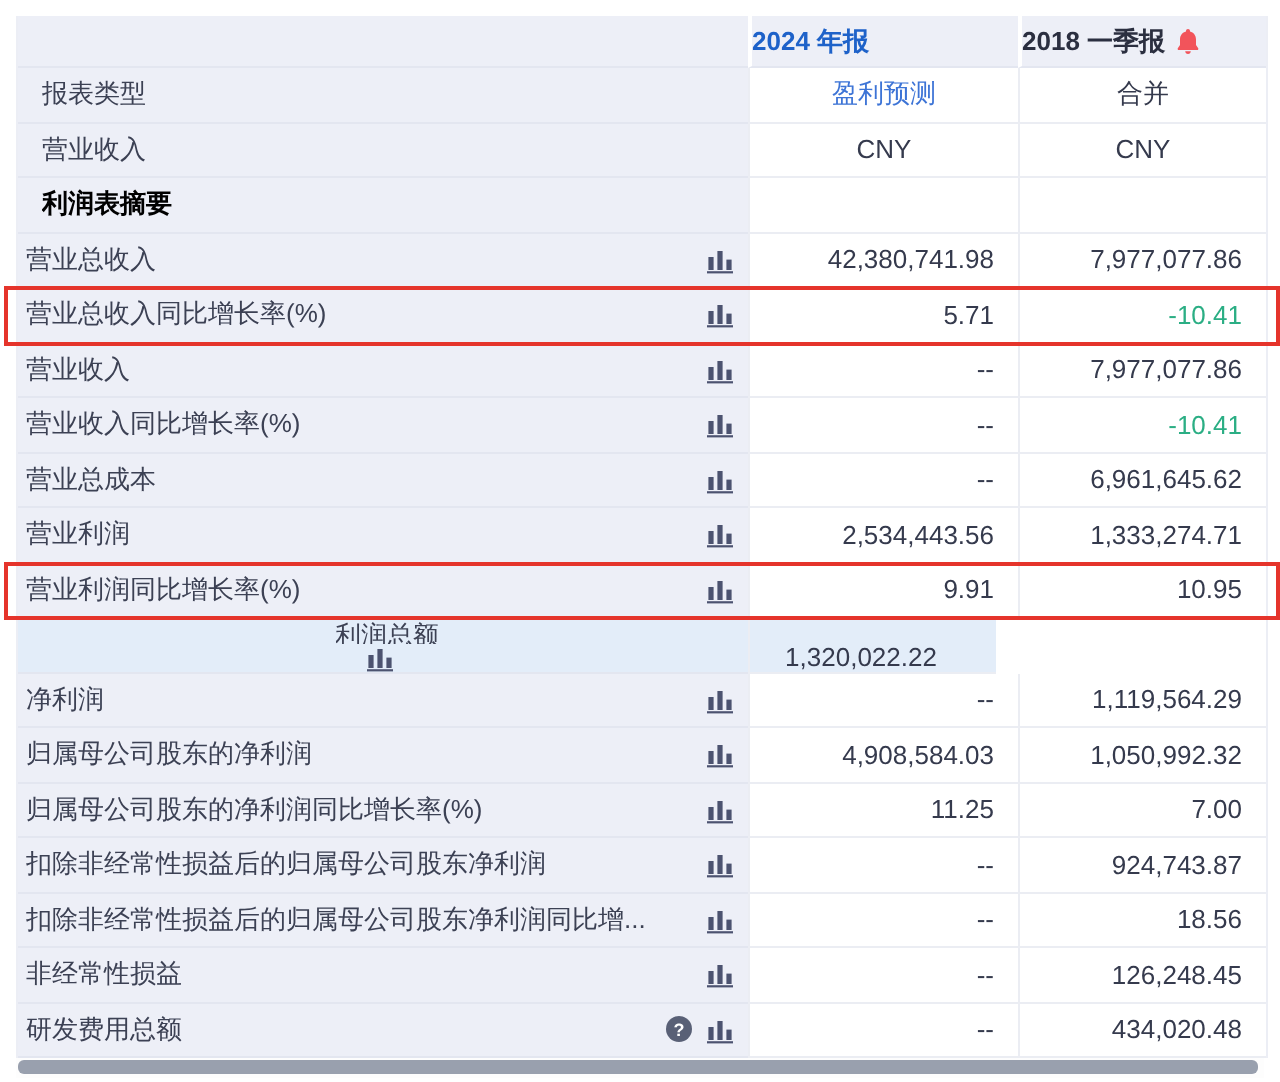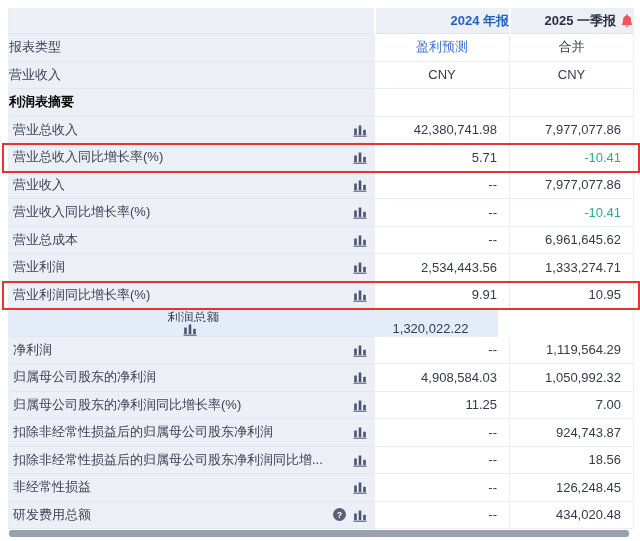--- a/index.html
+++ b/index.html
@@ -2,39 +2,39 @@
 <html><head>
 <meta charset="utf-8">
 <style>
   html,body{margin:0;padding:0;width:640px;height:541px;background:#ffffff;overflow:hidden;
     font-family:"Liberation Sans","DejaVu Sans",sans-serif;}
   .tbl{position:absolute;left:8px;top:8px;width:624px;border-left:1px solid #eceef5;border-right:1px solid #eceef5;}
   .row{display:flex;position:relative;height:27.5px;box-sizing:border-box;}
   .row.header{height:26px;}
   .cell{box-sizing:border-box;display:flex;align-items:center;overflow:hidden;}
   
-  .lcell{width:365px;background:#EDEFF7;border-bottom:1px solid #E3E6F0;padding-left:0;
+  .lcell{width:365px;background:#EDEFF7;border-bottom:1px solid #E3E6F0;padding-left:12px;
     justify-content:space-between;}
   .lbl{font-size:13px;color:#3C4154;white-space:nowrap;overflow:hidden;text-overflow:ellipsis;}
   .row.indent .lcell{padding-left:4px;}
   .row.section .lbl{font-weight:bold;color:#000000;}
   .icons{display:flex;align-items:center;gap:7px;margin-right:7px;flex:none;}
   
   .vcell{background:#ffffff;border-bottom:1px solid #EBEDF3;border-left:1px solid #EBEDF3;
     justify-content:flex-end;padding-right:12px;}
   .v1{width:135px;}
   .v2{width:124px;}
   .vcell span{font-size:13px;color:#353A4D;white-space:nowrap;}
   .row.center .vcell{justify-content:center;padding-right:0;}
   .vcell span.green{color:#2BAE84;margin-left:13px;}
   .vcell span.link{color:#3D74D6;cursor:pointer;}
   
   .header .lcell{background:#EDEFF7;border-bottom:1px solid #E3E6F0;}
   .hcell{background:#EDEFF7;border-left:2px solid #ffffff;border-bottom:1px solid #E3E6F0;
-    justify-content:flex-end;gap:5px;cursor:pointer;}
+    justify-content:flex-start;gap:5px;cursor:pointer;}
   .hcell .htxt{font-size:13px;font-weight:bold;}
   .h1 .htxt{color:#1E62C9;}
   .h2 .htxt{color:#2B2F40;}
   
   .row.red::after{content:"";position:absolute;left:-7px;right:-7px;top:-1px;bottom:-1px;
     border:2px solid #E5342B;pointer-events:none;z-index:5;}
   .row.blue .lcell,.row.blue .vcell{background:#E3EDF9;flex-direction:column;}
   
   .chart{width:14px;height:14px;flex:none;cursor:pointer;display:flex;}
   .help{width:13px;height:13px;flex:none;border-radius:50%;background:#596076;color:#fff;
@@ -47,21 +47,21 @@
 </head>
 <body>
 
 <div class="tbl">
   <div class="row header">
     <div class="cell lcell"></div>
     <div class="cell hcell h1 v1">
       <span class="htxt">2024 年报</span>
     </div>
     <div class="cell hcell h2 v2">
-      <span class="htxt">2025 一季报</span>
+      <span class="htxt">2018 一季报</span>
       <svg class="bell" viewBox="0 0 12 13">
         <path d="M6 0.5c0.6 0 1 0.4 1 1v0.3c1.8 0.45 3 2 3 3.9v2.8l1.1 1.6c0.25 0.4-0.03 0.9-0.5 0.9H1.4c-0.47 0-0.75-0.5-0.5-0.9L2 8.5V5.7c0-1.9 1.2-3.45 3-3.9V1.5c0-0.6 0.4-1 1-1z" fill="#F2545B"></path>
         <path d="M4.6 11.6h2.8c0 0.8-0.6 1.4-1.4 1.4s-1.4-0.6-1.4-1.4z" fill="#F2545B"></path>
       </svg>
     </div>
   </div>
   <div id="rows">
       <div class="row center">
     <div class="cell lcell">
       <span class="lbl">报表类型</span>

